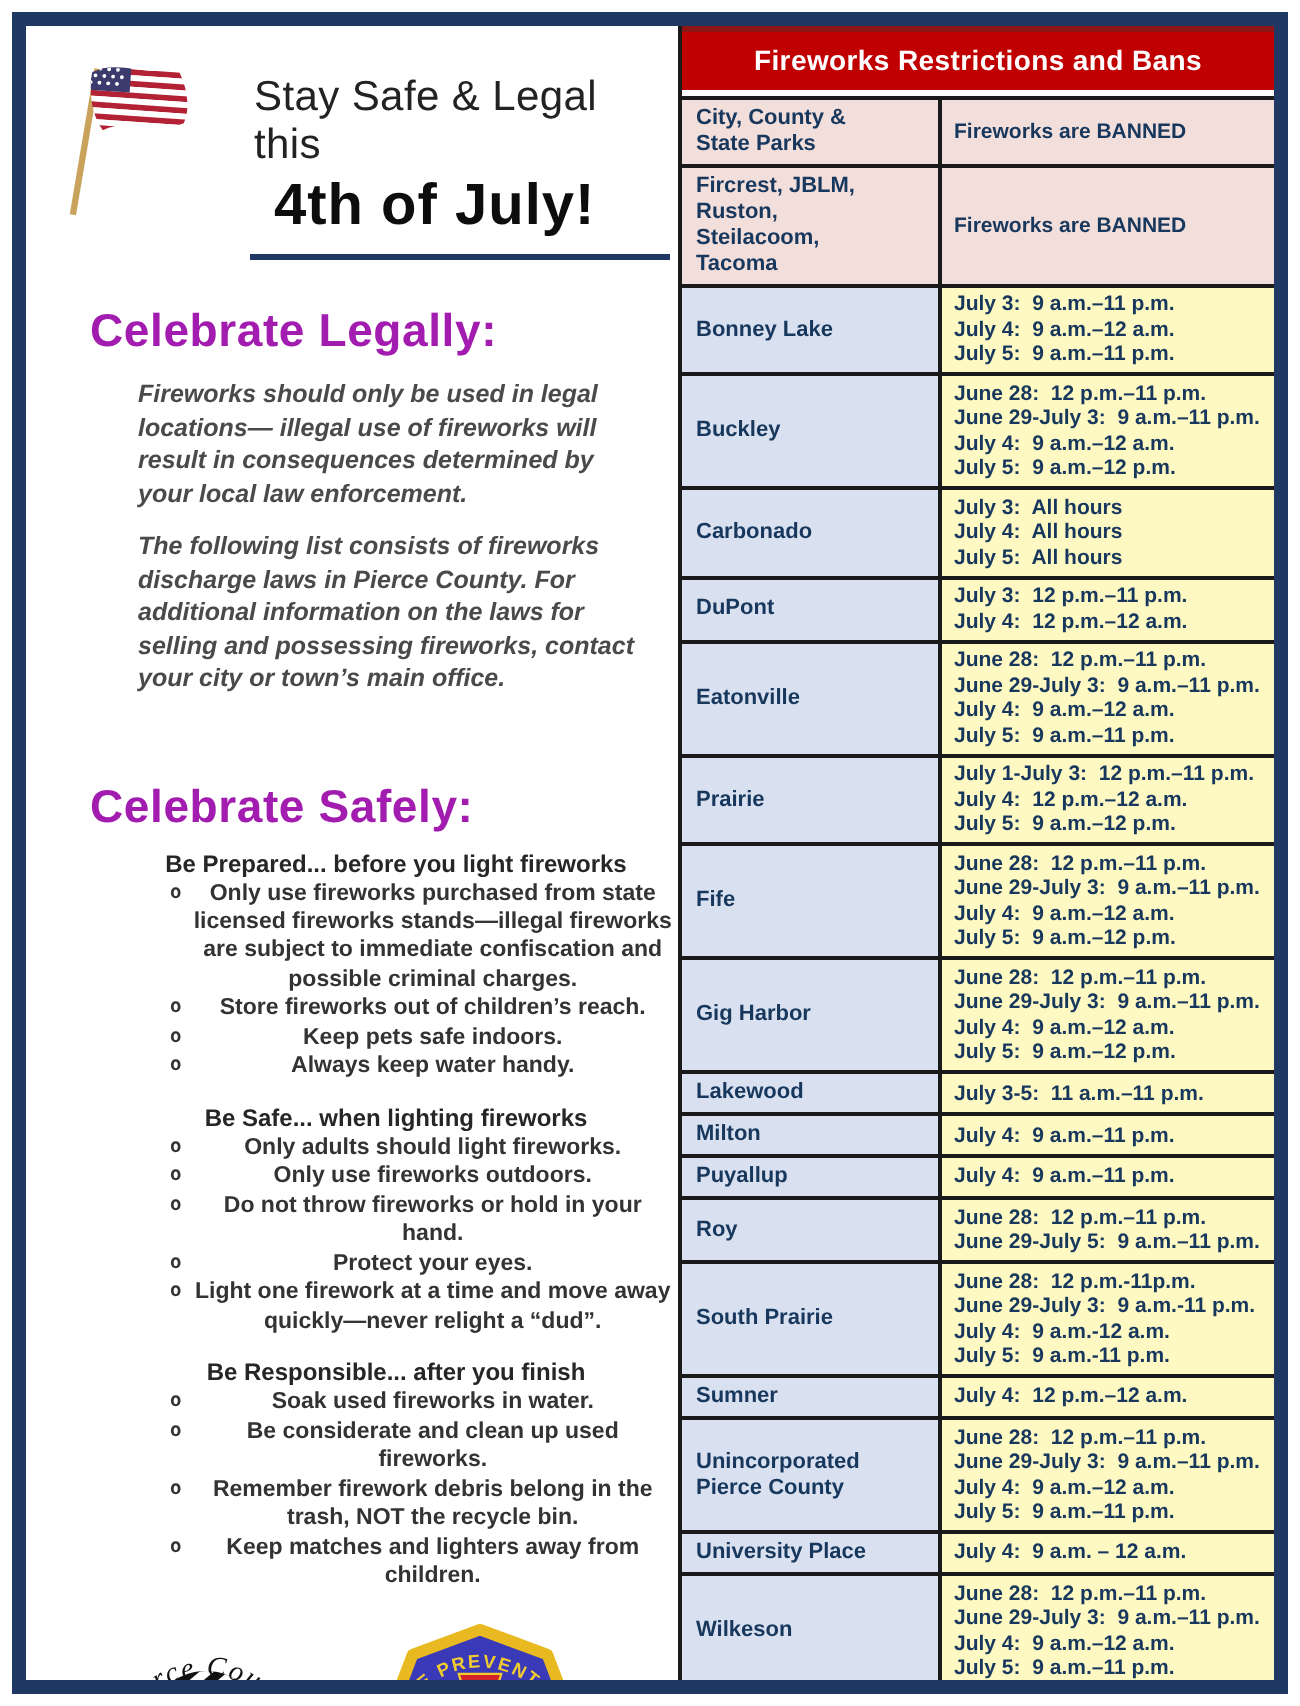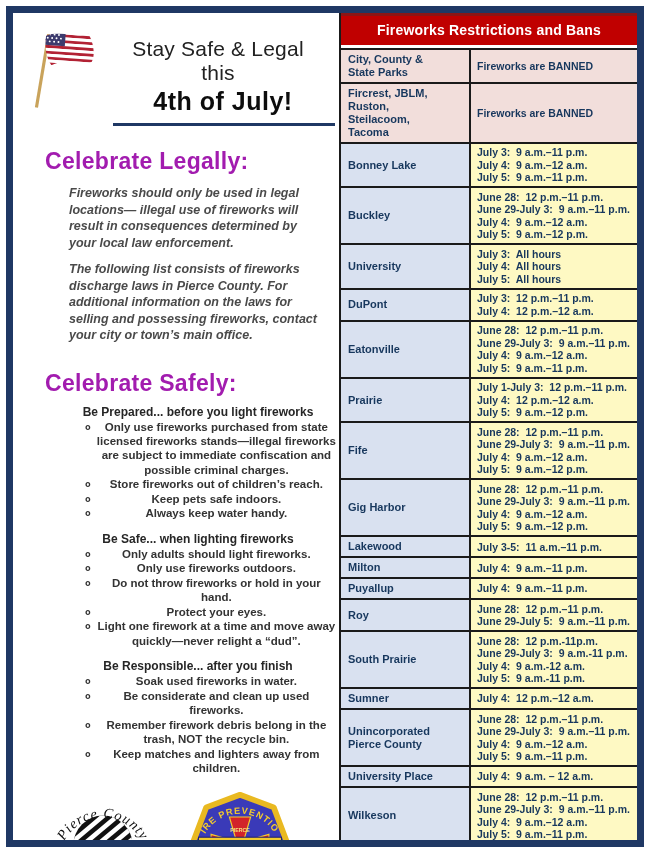--- a/index.html
+++ b/index.html
@@ -5,27 +5,27 @@
   * { margin:0; padding:0; box-sizing:border-box; }
   html,body { background:#ffffff; }
   body { width:650px; height:853px; font-family:"Liberation Sans", sans-serif; overflow:hidden; }
   .page { width:650px; height:853px; padding:6px; background:#fff; }
   .frame { height:100%; border:7px solid #1F3864; background:#fff; display:flex; overflow:hidden; }
 
   
   .left-col { flex:1 1 auto; display:flex; flex-direction:column; padding:8px 4px 8px 12px; overflow:hidden; }
   .masthead { display:flex; align-items:flex-start; margin-top:6px; }
   .flag-wrap { width:88px; height:86px; flex:0 0 auto; }
-  .title-block { margin-left:0; padding:10px 14px 7px 2px; border-bottom:3px solid #1F3864;text-align:center; }
+  .title-block { margin-left:12px; padding:10px 14px 7px 2px; border-bottom:3px solid #1F3864; }
   .title-line1 { font-size:21px; color:#222; letter-spacing:0.2px; }
-  .title-line2 { font-size:25px; font-weight:bold; color:#0d0d0d; padding-left:10px; letter-spacing:0.5px; margin-top:2px; }
+  .title-line2 { font-size:29px; font-weight:bold; color:#0d0d0d; padding-left:10px; letter-spacing:0.5px; margin-top:2px; }
 
   .red-heading { color:#a21caf; font-weight:bold; font-size:23px; letter-spacing:0.3px; margin-left:20px; }
   .h-legally { margin-top:22px; }
-  .h-safely { margin-top:16px; }
+  .h-safely { margin-top:32px; }
 
   .paras { margin:10px 0 0 44px; width:258px; }
   .para { font-size:12.5px; line-height:1.32; font-style:italic; font-weight:bold; color:#4a4a4a; margin-bottom:10px; }
 
   .sections { margin:8px 0 0 36px;text-align:center; }
   .section { margin-bottom:11px; }
   .sec-head { font-size:12px; font-weight:bold; color:#262626; margin-bottom:1px; }
   .bullets { margin-left:24px; width:252px; }
   .bullet { display:flex; font-size:11.5px; line-height:1.26; font-weight:bold; color:#333; }
   .marker { font-family:"DejaVu Sans Mono", monospace; font-size:9.5px; margin:1px 5px 0 0; flex:0 0 auto; }
@@ -267,21 +267,21 @@
           <div class="t-row">
             <div class="t-city">Buckley</div>
             <div class="t-times">
               <div class="time-line">June 28:  12 p.m.–11 p.m.</div>
               <div class="time-line">June 29-July 3:  9 a.m.–11 p.m.</div>
               <div class="time-line">July 4:  9 a.m.–12 a.m.</div>
               <div class="time-line">July 5:  9 a.m.–12 p.m.</div>
             </div>
           </div>
           <div class="t-row">
-            <div class="t-city">University</div>
+            <div class="t-city">Carbonado</div>
             <div class="t-times">
               <div class="time-line">July 3:  All hours</div>
               <div class="time-line">July 4:  All hours</div>
               <div class="time-line">July 5:  All hours</div>
             </div>
           </div>
           <div class="t-row">
             <div class="t-city">DuPont</div>
             <div class="t-times">
               <div class="time-line">July 3:  12 p.m.–11 p.m.</div>

